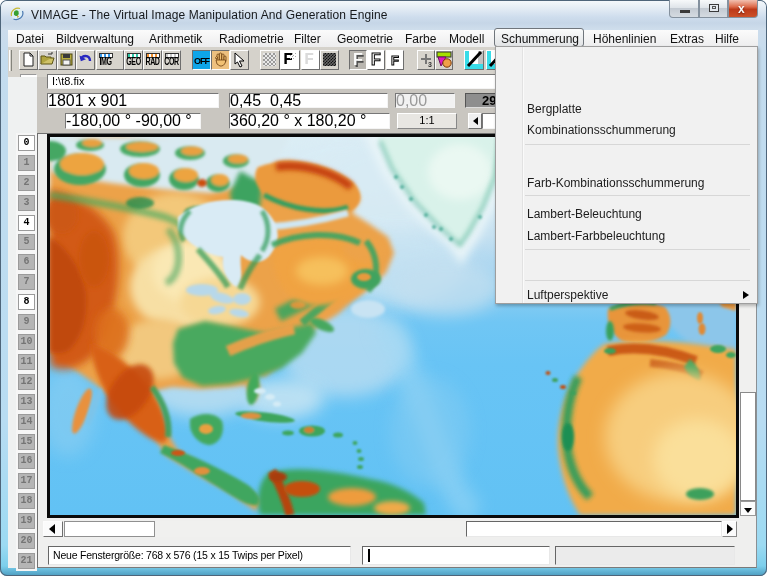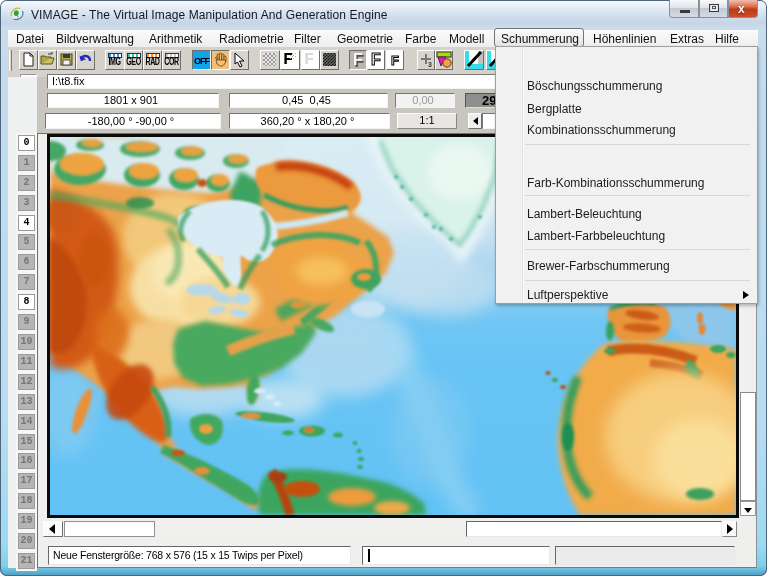--- a/index.html
+++ b/index.html
@@ -17,21 +17,21 @@
 #menubar{position:absolute;left:8px;top:30px;width:750px;height:17px;background:linear-gradient(180deg,#fbfbfb,#ededee)}
 .mi{position:absolute;top:32px;font-size:12px;color:#111;white-space:nowrap}
 #schbox{position:absolute;left:494px;top:28px;width:90px;height:19px;border:1px solid #70767c;border-radius:3px;background:linear-gradient(180deg,#fafbfb,#e2e4e6)}
 #toolbar{position:absolute;left:8px;top:47px;width:750px;height:30px;background:#d5d2cb}
 #rows{position:absolute;left:8px;top:77px;width:750px;height:56px;background:#c9c6c0}
 #grip{position:absolute;left:9px;top:50px;width:3px;height:21px;border-left:1px solid #fff;border-right:1px solid #84847c;background:#d5d2cb}
 .tb{position:absolute;top:50px;height:20px;background:#d7d4cd;border:1px solid;border-color:#fdfdfd #6e6e6e #6e6e6e #fdfdfd}
 .tbp{border-color:#6e6e6e #fdfdfd #fdfdfd #6e6e6e;background:#0ea5e9}
 .sunk{position:absolute;background:#fff;border:1px solid;border-color:#777 #f4f4f4 #f4f4f4 #777}
 .sunk2{position:absolute;background:#fff;border:1px solid;border-color:#666 #e8e8e8 #e8e8e8 #666}
-.rt{font-size:11px;color:#000;text-align:center;padding-right:4px;line-height:13px}
+.rt{font-size:16px;color:#000;text-align:left;padding-right:4px;line-height:13px}
 .nb{position:absolute;left:18px;width:17px;height:16px;background:#b5b5b5;color:#757575;border:1px solid #9b9b9b;
  box-shadow:0 0 0 2px #f6f6f6;font:bold 10px "Liberation Mono",monospace;text-align:center;line-height:14px}
 .nb.on{background:#fff;color:#000}
 #leftcol{position:absolute;left:8px;top:77px;width:29px;height:491px;background:#eff1f1}
 #panelbg{position:absolute;left:37px;top:133px;width:720px;height:435px;background:#efefee;border-left:1px solid #6f6f6f;border-top:1px solid #6f6f6f;border-bottom:1px solid #7a7a7a;border-right:1px solid #8a9094}
 #mapframe{position:absolute;left:47px;top:134px;width:692px;height:384px;background:#0a0a0a}
 #vsb{position:absolute;left:740px;top:134px;width:16px;height:382px;background:#f0f0ef}
 #vthumb{position:absolute;left:740px;top:392px;width:16px;height:109px;background:#fff;border:1px solid #8a8a8a}
 #vbtn{position:absolute;left:740px;top:501px;width:16px;height:15px;background:#fcfcfc;border:1px solid #999}
 #hsb{position:absolute;left:43px;top:521px;width:694px;height:16px;background:#f0f0ef}
@@ -97,21 +97,21 @@
       </svg></div>
 <div class="tb" style="left:57px;width:19px"><svg width="17" height="18">
         <rect x="3" y="3" width="11" height="11" fill="#b8ad3e" stroke="#4a4410"></rect>
         <rect x="5" y="3" width="7" height="4" fill="#3a3a3a"></rect>
         <rect x="5" y="9" width="7" height="5" fill="#f2f2f2" stroke="#555"></rect>
       </svg></div>
 <div class="tb" style="left:76px;width:19px"><svg width="17" height="18">
         <path d="M13,10 Q13,5 8.5,5 Q5,5 4,8" fill="none" stroke="#2828c0" stroke-width="2.4"></path>
         <path d="M2.5,4.5 L3.8,10.3 L9,8.2 Z" fill="#2828c0"></path>
       </svg></div>
-<div class="tb" style="left:105px;width:28px">
+<div class="tb" style="left:96px;width:28px">
       <div style="position:absolute;left:2px;top:2px;width:14px;height:5px;border:1px solid #333;background:repeating-linear-gradient(90deg,#3898e8 0 2px,#fff 2px 4px)"></div>
       <div style="position:absolute;left:-2px;top:6px;width:21px;text-align:center;font:bold 8px 'Liberation Sans';letter-spacing:-.5px;color:#000;transform:scale(.88,1.45)">IMG</div>
     </div>
 <div class="tb" style="left:124px;width:19px">
       <div style="position:absolute;left:2px;top:2px;width:14px;height:5px;border:1px solid #333;background:repeating-linear-gradient(90deg,#30c8a8 0 2px,#fff 2px 4px)"></div>
       <div style="position:absolute;left:-2px;top:6px;width:21px;text-align:center;font:bold 8px 'Liberation Sans';letter-spacing:-.5px;color:#000;transform:scale(.88,1.45)">GEO</div>
     </div>
 <div class="tb" style="left:143px;width:19px">
       <div style="position:absolute;left:2px;top:2px;width:14px;height:5px;border:1px solid #333;background:repeating-linear-gradient(90deg,#f09030 0 2px,#fff 2px 4px)"></div>
       <div style="position:absolute;left:-2px;top:6px;width:21px;text-align:center;font:bold 8px 'Liberation Sans';letter-spacing:-.5px;color:#000;transform:scale(.88,1.45)">RAD</div>
@@ -194,21 +194,21 @@
   </div>
 <div class="sunk" style="left:229px;top:93px;width:159px;height:15px">
     <div class="rt">0,45&nbsp; 0,45</div>
   </div>
 <div class="sunk" style="left:395px;top:93px;width:60px;height:15px;background:#f2f2f2">
     <div class="rt" style="color:#9a9a9a">0,00</div>
   </div>
 <div class="sunk" style="left:465px;top:93px;width:175px;height:15px;background:#8e8e8e;border-color:#555 #ddd #ddd #555">
     <div style="font:bold 13px 'Liberation Sans';padding-left:16px;line-height:13px">29</div>
   </div>
-<div class="sunk" style="left:45px;top:113px;width:176px;height:16px">
+<div class="sunk" style="left:65px;top:113px;width:136px;height:16px">
     <div class="rt" style="line-height:14px">-180,00 ° -90,00 °</div>
   </div>
 <div class="sunk" style="left:229px;top:113px;width:161px;height:16px">
     <div class="rt" style="line-height:14px">360,20 ° x 180,20 °</div>
   </div>
 <div class="tb" style="left:397px;top:113px;width:60px;height:16px;background:#e8e6e2;border-color:#fff #888 #888 #fff">
     <div style="font-size:11px;text-align:center;line-height:13px">1:1</div>
   </div>
 <div class="tb" style="left:468px;top:113px;width:14px;height:16px;background:#efefef"><svg width="12" height="14">
       <path d="M9,3 L4,7 L9,11 Z" fill="#000"></path>
@@ -475,28 +475,26 @@
 <div class="sunk2" id="stat1">
     <div class="stxt">Neue Fenstergröße: 768 x 576 (15 x 15 Twips per Pixel)</div>
   </div>
 <div class="sunk2" id="stat2">
     <div style="position:absolute;left:5px;top:2px;width:2px;height:13px;background:#000"></div>
   </div>
 <div class="sunk2" id="stat3"></div>
 
 <div id="menu">
  <div id="gut"></div>
- <div class="mit" style="top:32px">Böschungsschummerung</div>
  <div class="mit" style="top:55px">Bergplatte</div>
  <div class="mit" style="top:76px">Kombinationsschummerung</div>
  <div class="msep" style="top:97px"></div>
  <div class="mit" style="top:129px">Farb-Kombinationsschummerung</div>
  <div class="msep" style="top:148px"></div>
  <div class="mit" style="top:160px">Lambert-Beleuchtung</div>
  <div class="mit" style="top:182px">Lambert-Farbbeleuchtung</div>
  <div class="msep" style="top:202px"></div>
- <div class="mit" style="top:212px">Brewer-Farbschummerung</div>
  <div class="msep" style="top:233px"></div>
  <div class="mit" style="top:241px">Luftperspektive</div>
  <svg style="position:absolute;left:246px;top:243px" width="8" height="10">
       <path d="M1,1 L7,5 L1,9 Z" fill="#000"></path>
     </svg>
 </div>
 
 </body></html>

